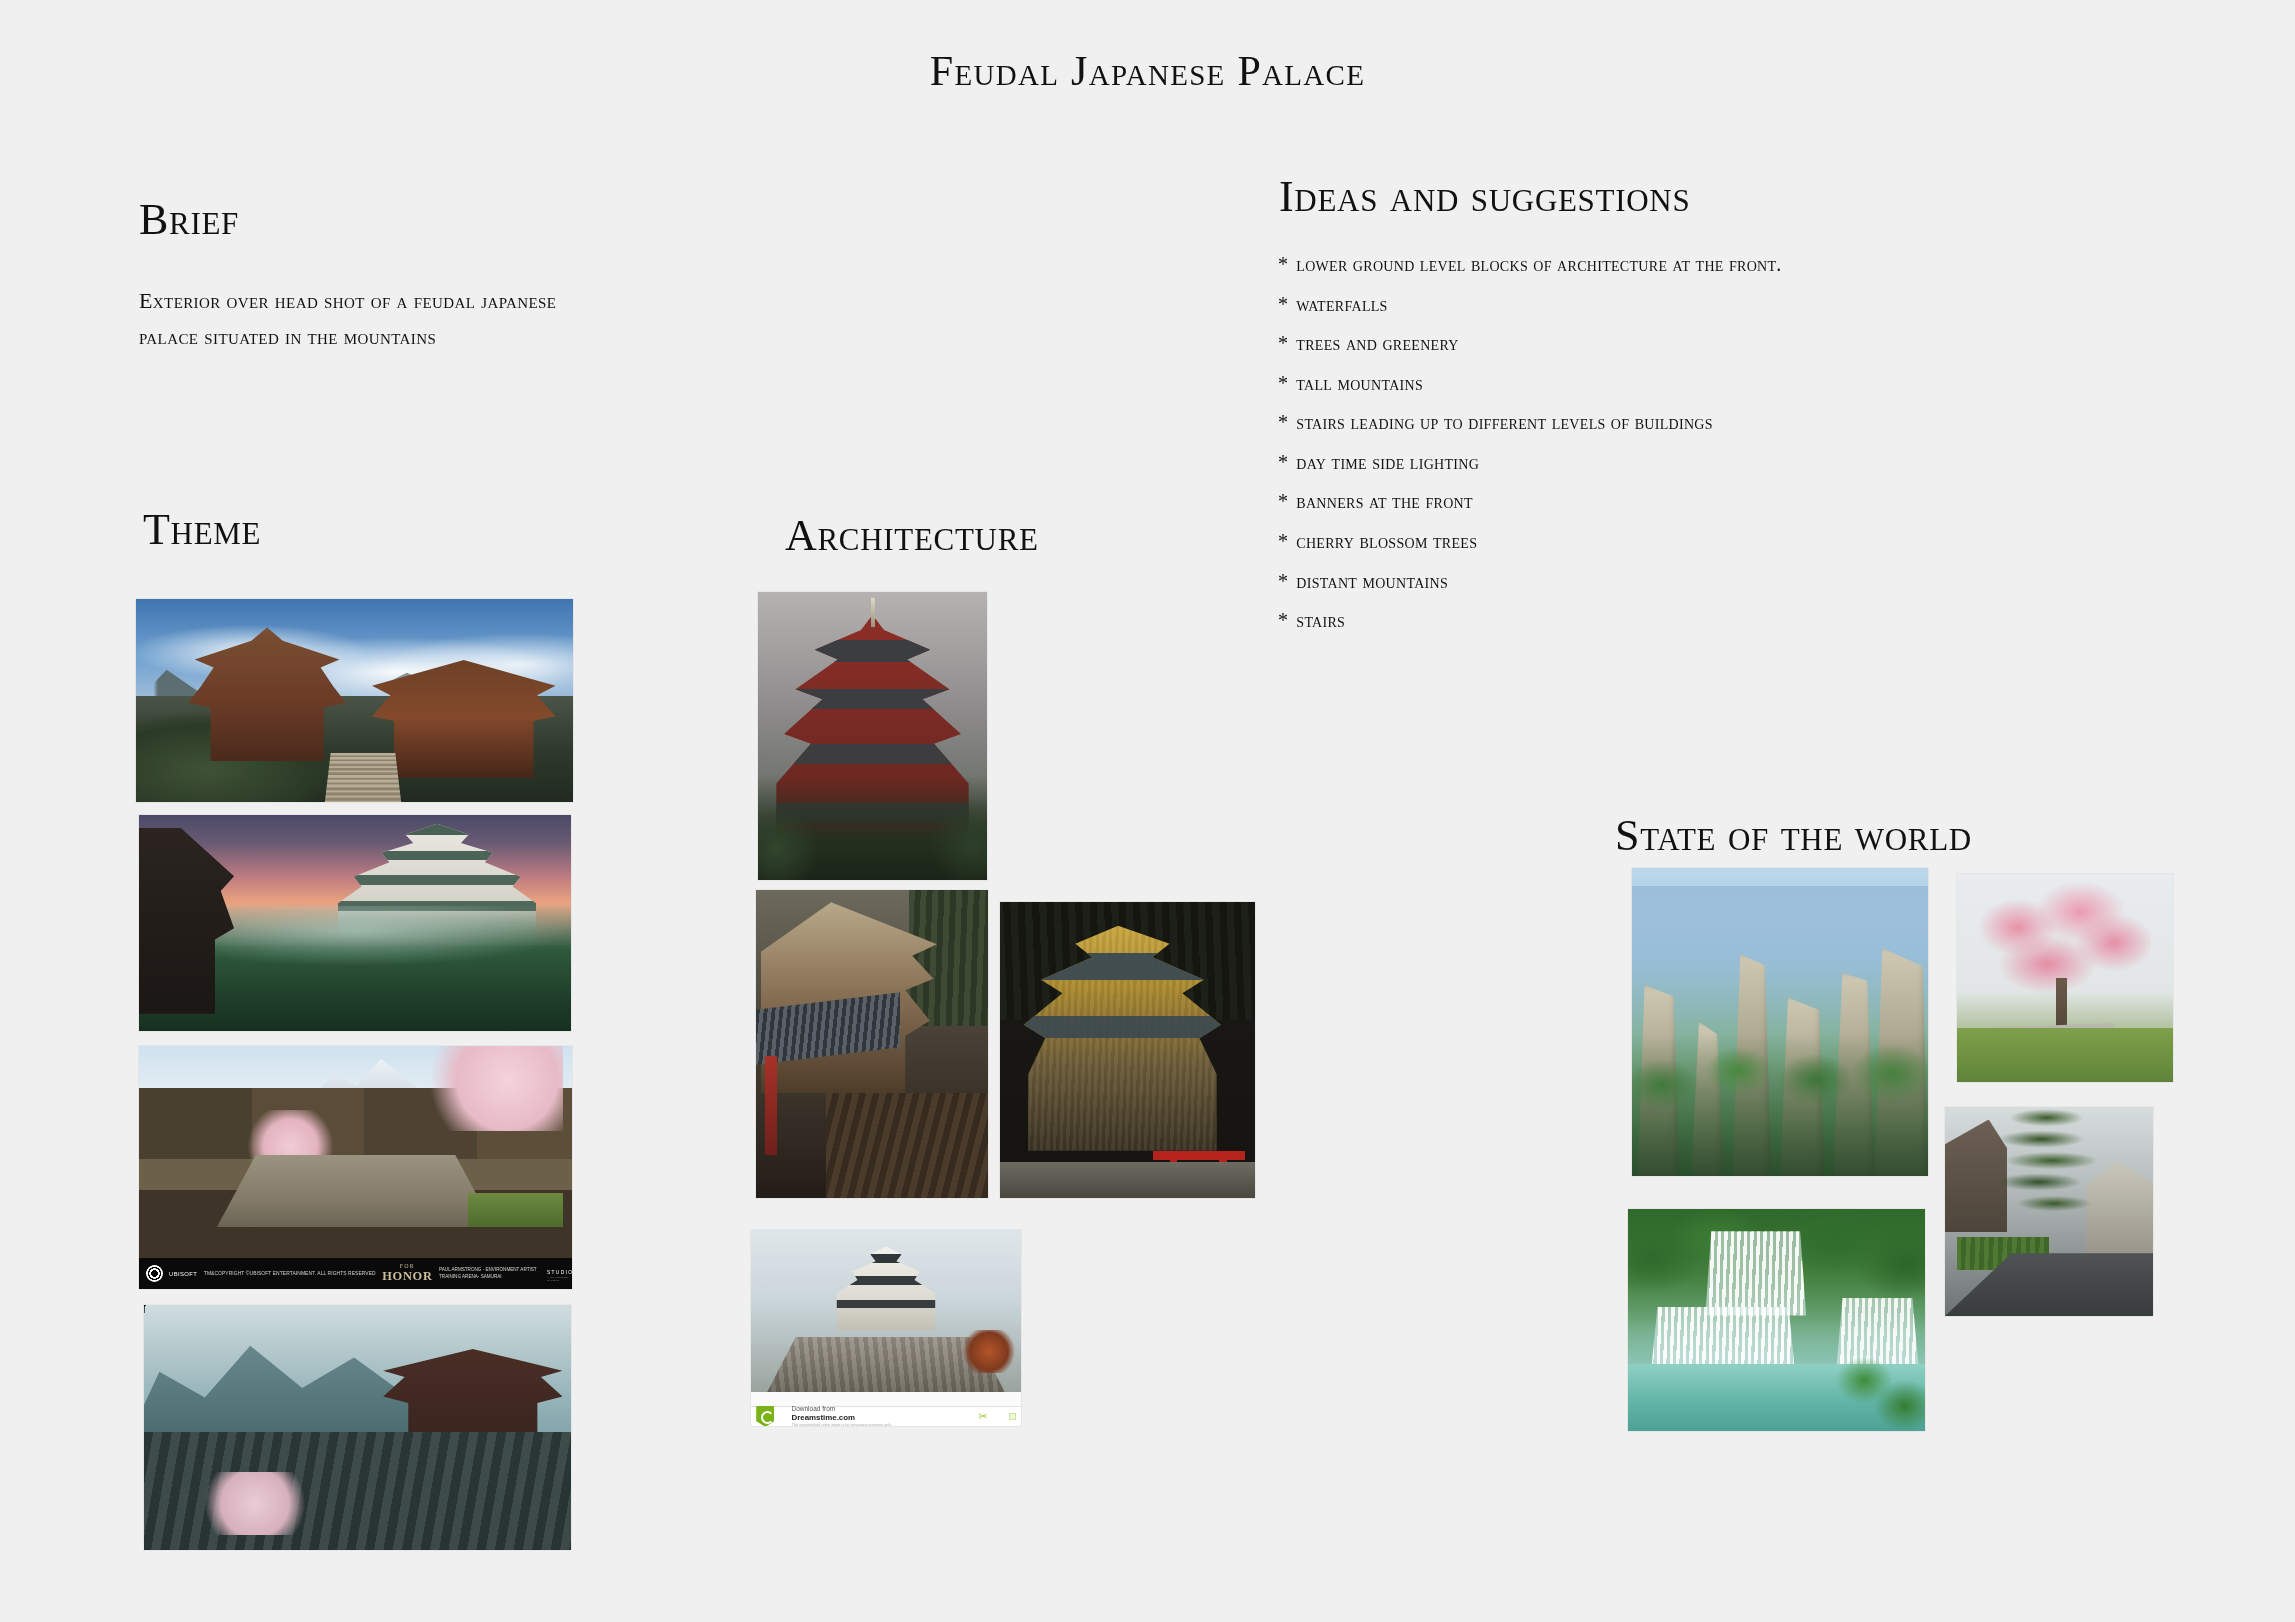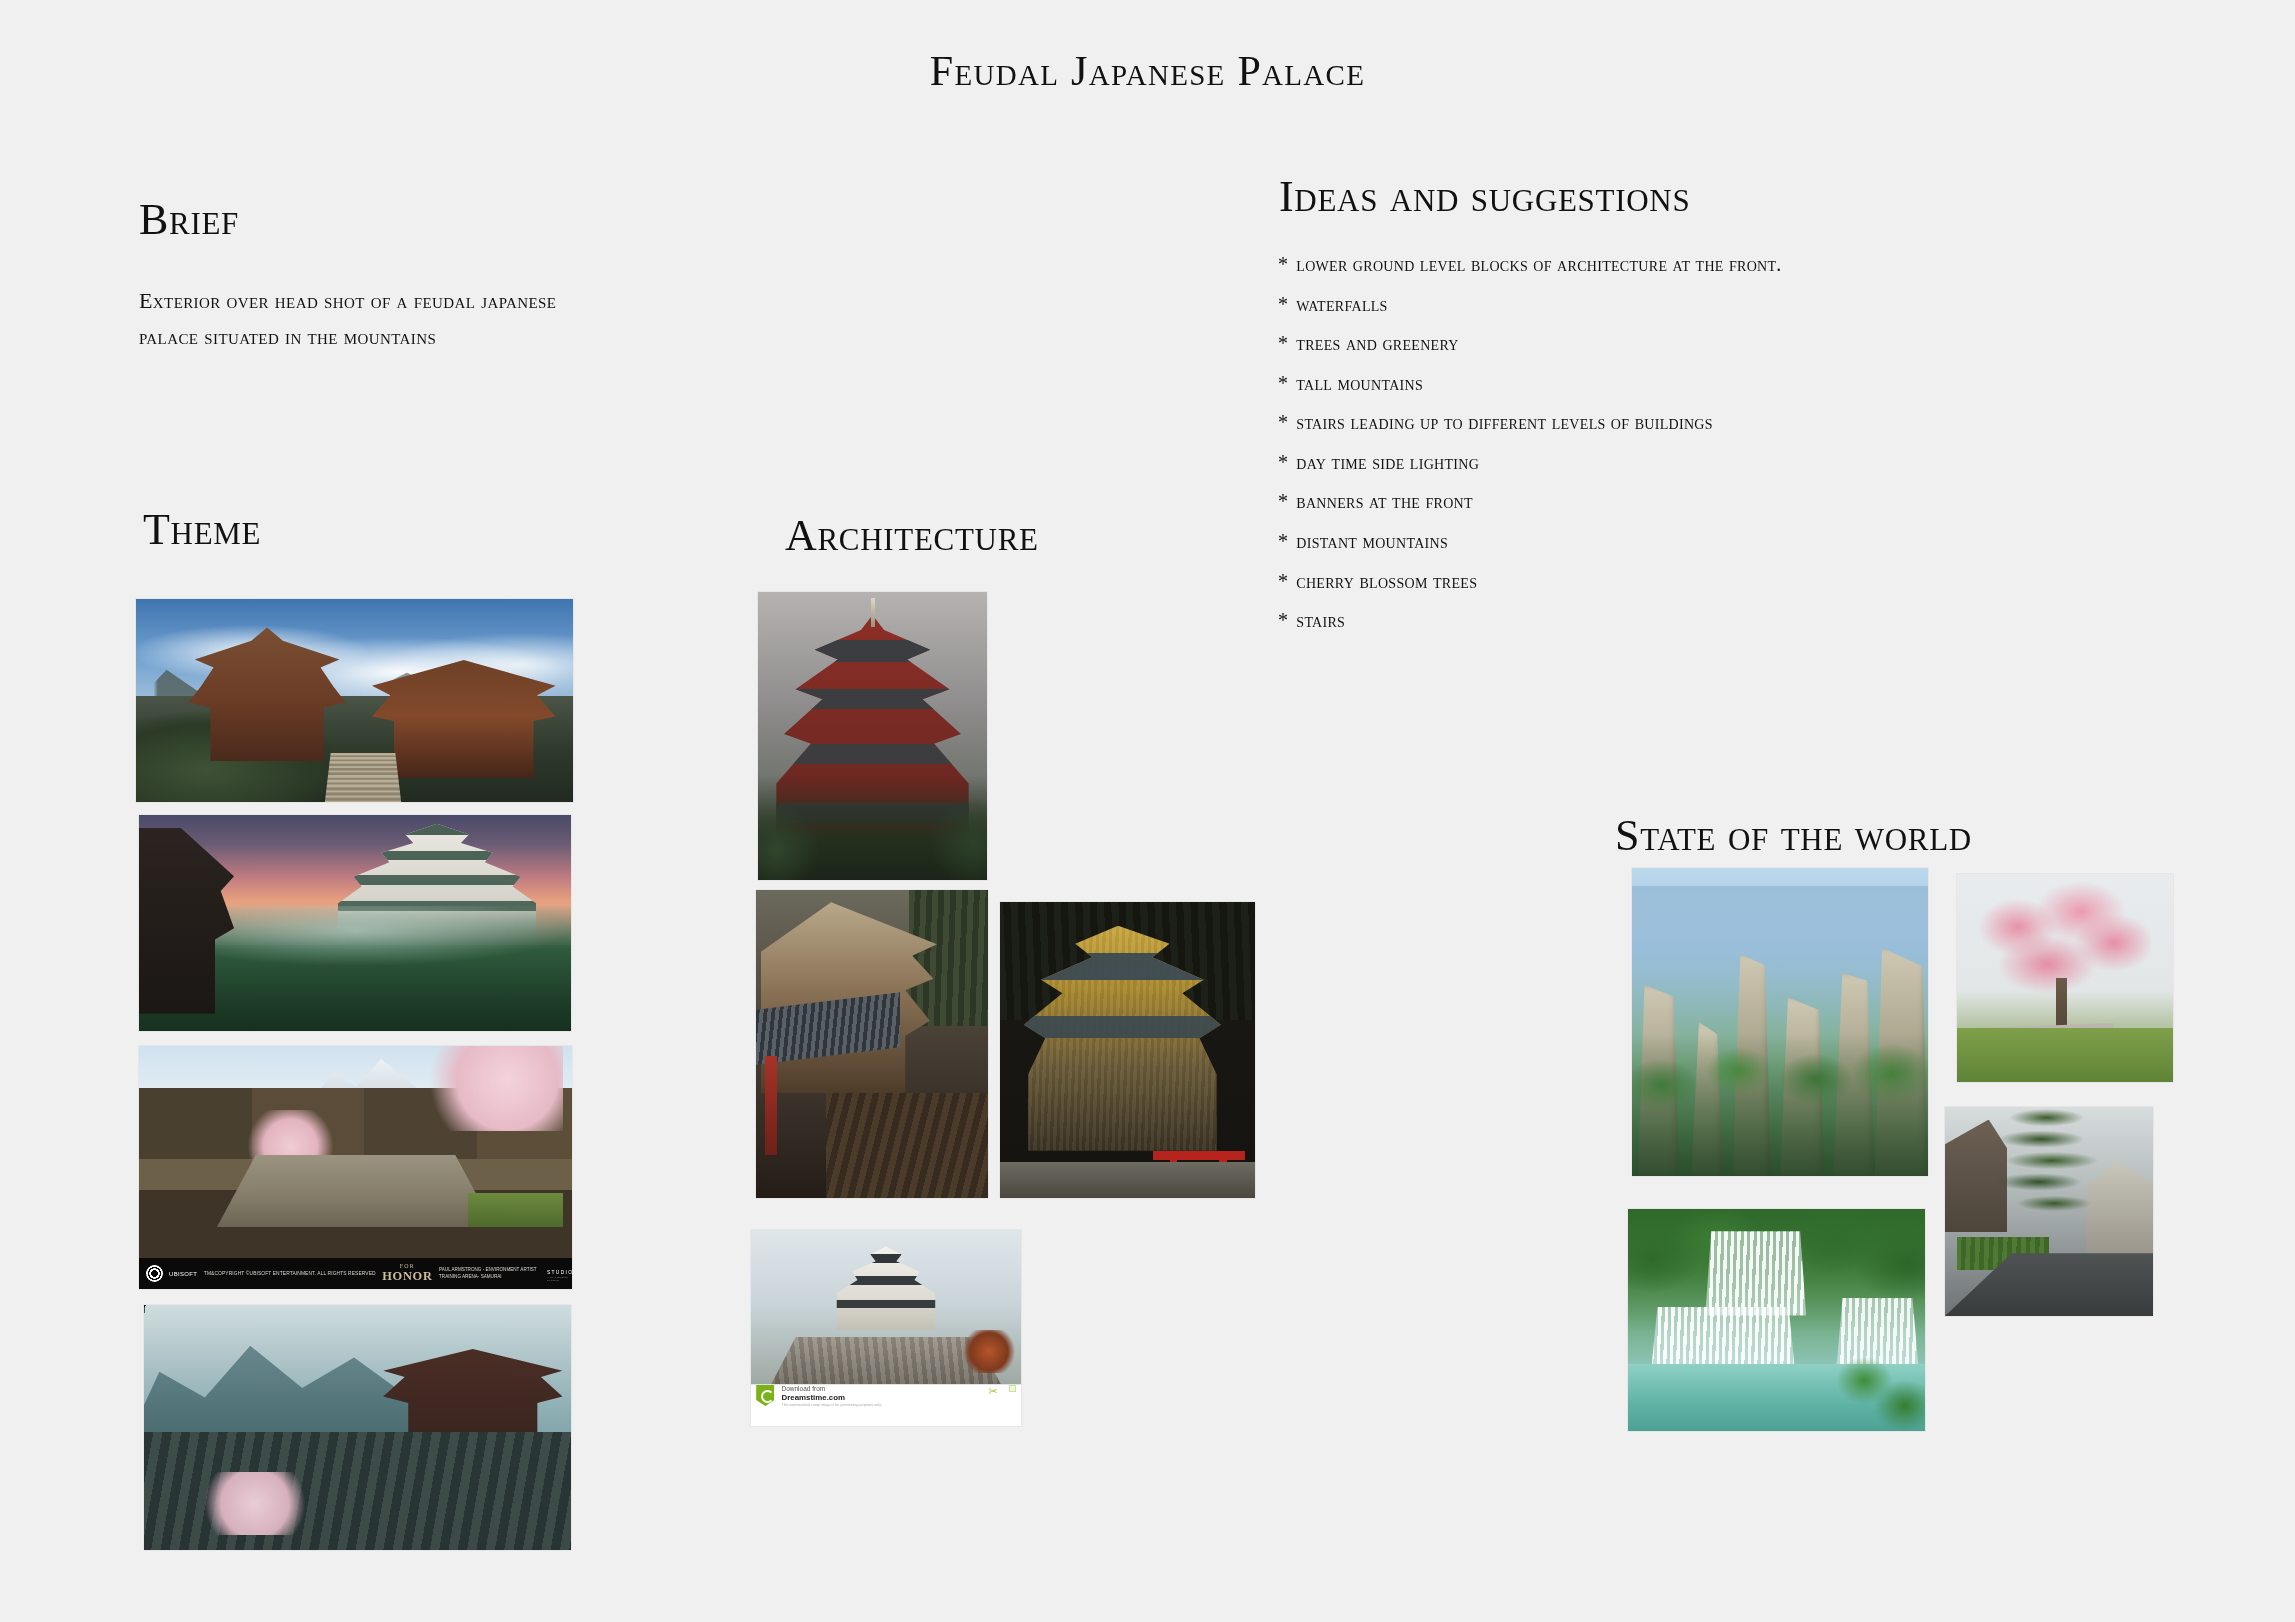--- a/index.html
+++ b/index.html
@@ -336,23 +336,23 @@
     background:
       repeating-linear-gradient(84deg, rgba(0,0,0,.12) 0 4.6px, rgba(255,255,255,.06) 4.6px 9.2px),
       linear-gradient(180deg,#9c958a 0%, #6f6a60 100%);
     clip-path: polygon(12% 0, 88% 0, 100% 100%, 0 100%);
   }
   #arch-4 .autumn {
     position:absolute; right:2%; bottom:12%; width:20%; height:26%;
     background:radial-gradient(circle at 50% 50%, #b4552a 0%, #7e3a1e 55%, rgba(126,58,30,0) 76%);
   }
   #arch-4 .dt-bar {
-    position:absolute; left:0; right:0; bottom:0; height:42px;
+    position:absolute; left:0; right:0; bottom:0; height:20px;
     background:#fff; border-top:0.7px solid #e2e2e2;
-    display:flex; gap:7px; padding:0 5.2px;
+    display:flex; align-items:center; gap:17px; padding:0 5.2px;
   }
   #arch-4 .dt-logo {
     width:18.3px; height:21px; flex:none;
     background:#7ab317; clip-path: polygon(0 0,100% 0,100% 72%,50% 100%,0 72%);
     position:relative;
   }
   #arch-4 .dt-logo::after{
     content:""; position:absolute; left:4.6px; top:4.6px; width:9.2px; height:9.2px;
     border-radius:50%; border:2px solid #fff; border-right-color:transparent;
   }
@@ -499,22 +499,22 @@
 <div class="section-head" id="ideas-head">Ideas and suggestions</div>
 <div id="ideas-list">
     <ul id="ideas-ul">
       <li><span class="bullet-star">*</span><span>lower ground level blocks of architecture at the front.</span></li>
       <li><span class="bullet-star">*</span><span>waterfalls</span></li>
       <li><span class="bullet-star">*</span><span>trees and greenery</span></li>
       <li><span class="bullet-star">*</span><span>tall mountains</span></li>
       <li><span class="bullet-star">*</span><span>stairs leading up to different levels of buildings</span></li>
       <li><span class="bullet-star">*</span><span>day time side lighting</span></li>
       <li><span class="bullet-star">*</span><span>banners at the front</span></li>
+      <li><span class="bullet-star">*</span><span>cherry blossom trees</span></li>
       <li><span class="bullet-star">*</span><span>distant mountains</span></li>
-      <li><span class="bullet-star">*</span><span>cherry blossom trees</span></li>
       <li><span class="bullet-star">*</span><span>stairs</span></li>
     </ul>
   </div>
 
 <div class="section-head" id="theme-head">Theme</div>
 
 <div class="plate" id="theme-1">
   <div class="sky"></div>
   <div class="layer ridge-far"></div>
   <div class="layer ground"></div>

